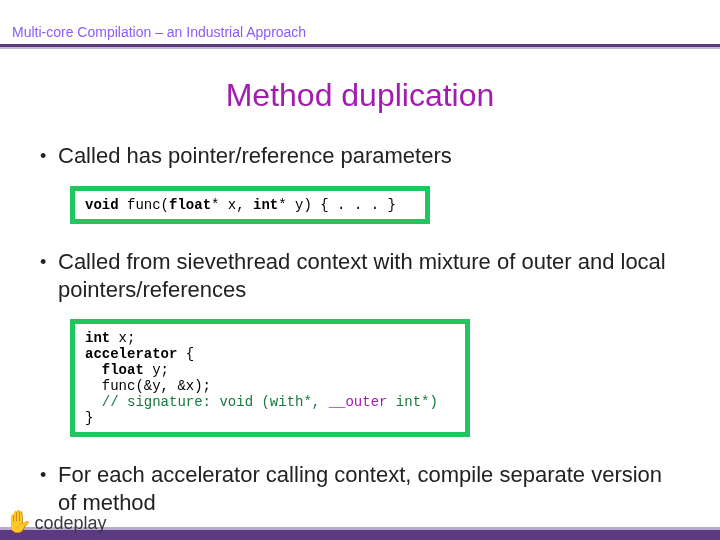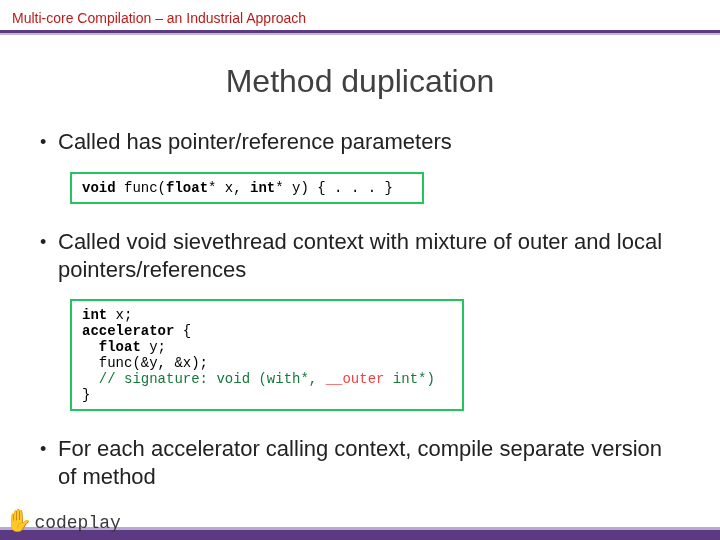--- a/index.html
+++ b/index.html
@@ -1,33 +1,33 @@
 <!DOCTYPE html>
 <html><head>
 <meta charset="utf-8">
 <style>
 html,body{margin:0;padding:0;width:720px;height:540px;background:#fff;font-family:"Trebuchet MS",Verdana,sans-serif;overflow:hidden}
-.header{padding:10px 12px 4px 12px;font-size:14px;color:#b91c1c}
+.header{padding:24px 12px 4px 12px;font-size:14px;color:#8b5cf6}
 .rule-dark{height:3px;background:#5c3a82}
 .rule-light{height:2px;background:#c4b6d6}
-.title{text-align:center;font-size:32px;color:#404040;margin:28px 0 28px 0}
+.title{text-align:center;font-size:32px;color:#a21caf;margin:28px 0 28px 0}
 .body{padding:0 40px}
 .bullet{display:flex;align-items:flex-start;margin:10px 0;font-size:22px;color:#222;line-height:1.25}
 .bullet .dot{flex:0 0 18px;font-size:18px;line-height:28px}
 .bullet-text{flex:1}
-.codebox{border:2px solid #22c55e;margin:6px 0 14px 30px;padding:6px 10px;font-family:"Courier New",monospace;font-size:14px;white-space:pre;display:inline-block}
+.codebox{border:5px solid #22c55e;margin:6px 0 14px 30px;padding:6px 10px;font-family:"Courier New",monospace;font-size:14px;white-space:pre;display:inline-block}
 .kw{font-weight:bold}
 .cmt{color:#16783c}
-.outer{color:#ef4444}
+.outer{color:#a21caf}
 .box1{width:330px}
 .box2{width:370px}
 .footer{position:absolute;left:0;right:0;bottom:0}
 .footer .rule-light{height:3px;background:#b9a9cf}
 .footer .rule-dark{height:10px;background:#5c3a82}
-.logo{position:absolute;left:5px;bottom:5px;font-family:Liberation Mono, monospace;font-size:18px;color:#3a3a3a}
+.logo{position:absolute;left:5px;bottom:5px;font-family:Liberation Sans, sans-serif;font-size:18px;color:#3a3a3a}
 .logo .hand{font-size:22px;color:#b97a3a;margin-right:2px}
 </style>
 </head>
 <body>
 
 <div class="header">Multi-core Compilation – an Industrial Approach</div>
 <div class="rule-dark"></div>
 <div class="rule-light"></div>
 
 <div class="title">Method duplication</div>
@@ -36,21 +36,21 @@
 
   <div class="bullet">
     <span class="dot">•</span>
     <span class="bullet-text">Called has pointer/reference parameters</span>
   </div>
 
   <div class="codebox box1"><span class="kw">void</span><span> func(</span><span class="kw">float</span><span>* x, </span><span class="kw">int</span><span>* y) { . . . }</span></div>
 
   <div class="bullet">
     <span class="dot">•</span>
-    <span class="bullet-text">Called void sievethread context with mixture of outer and local pointers/references</span>
+    <span class="bullet-text">Called from sievethread context with mixture of outer and local pointers/references</span>
   </div>
 
   <div class="codebox box2"><span class="kw">int</span><span> x;</span>
 <span class="kw">accelerator</span><span> {</span>
 <span class="kw">  float</span><span> y;</span>
 <span>  func(&amp;y, &amp;x);</span>
 <span class="cmt"><span>  // signature: void (with*, </span><span class="outer">__outer</span><span> int*)</span></span>
 <span>}</span></div>
 
   <div class="bullet">

